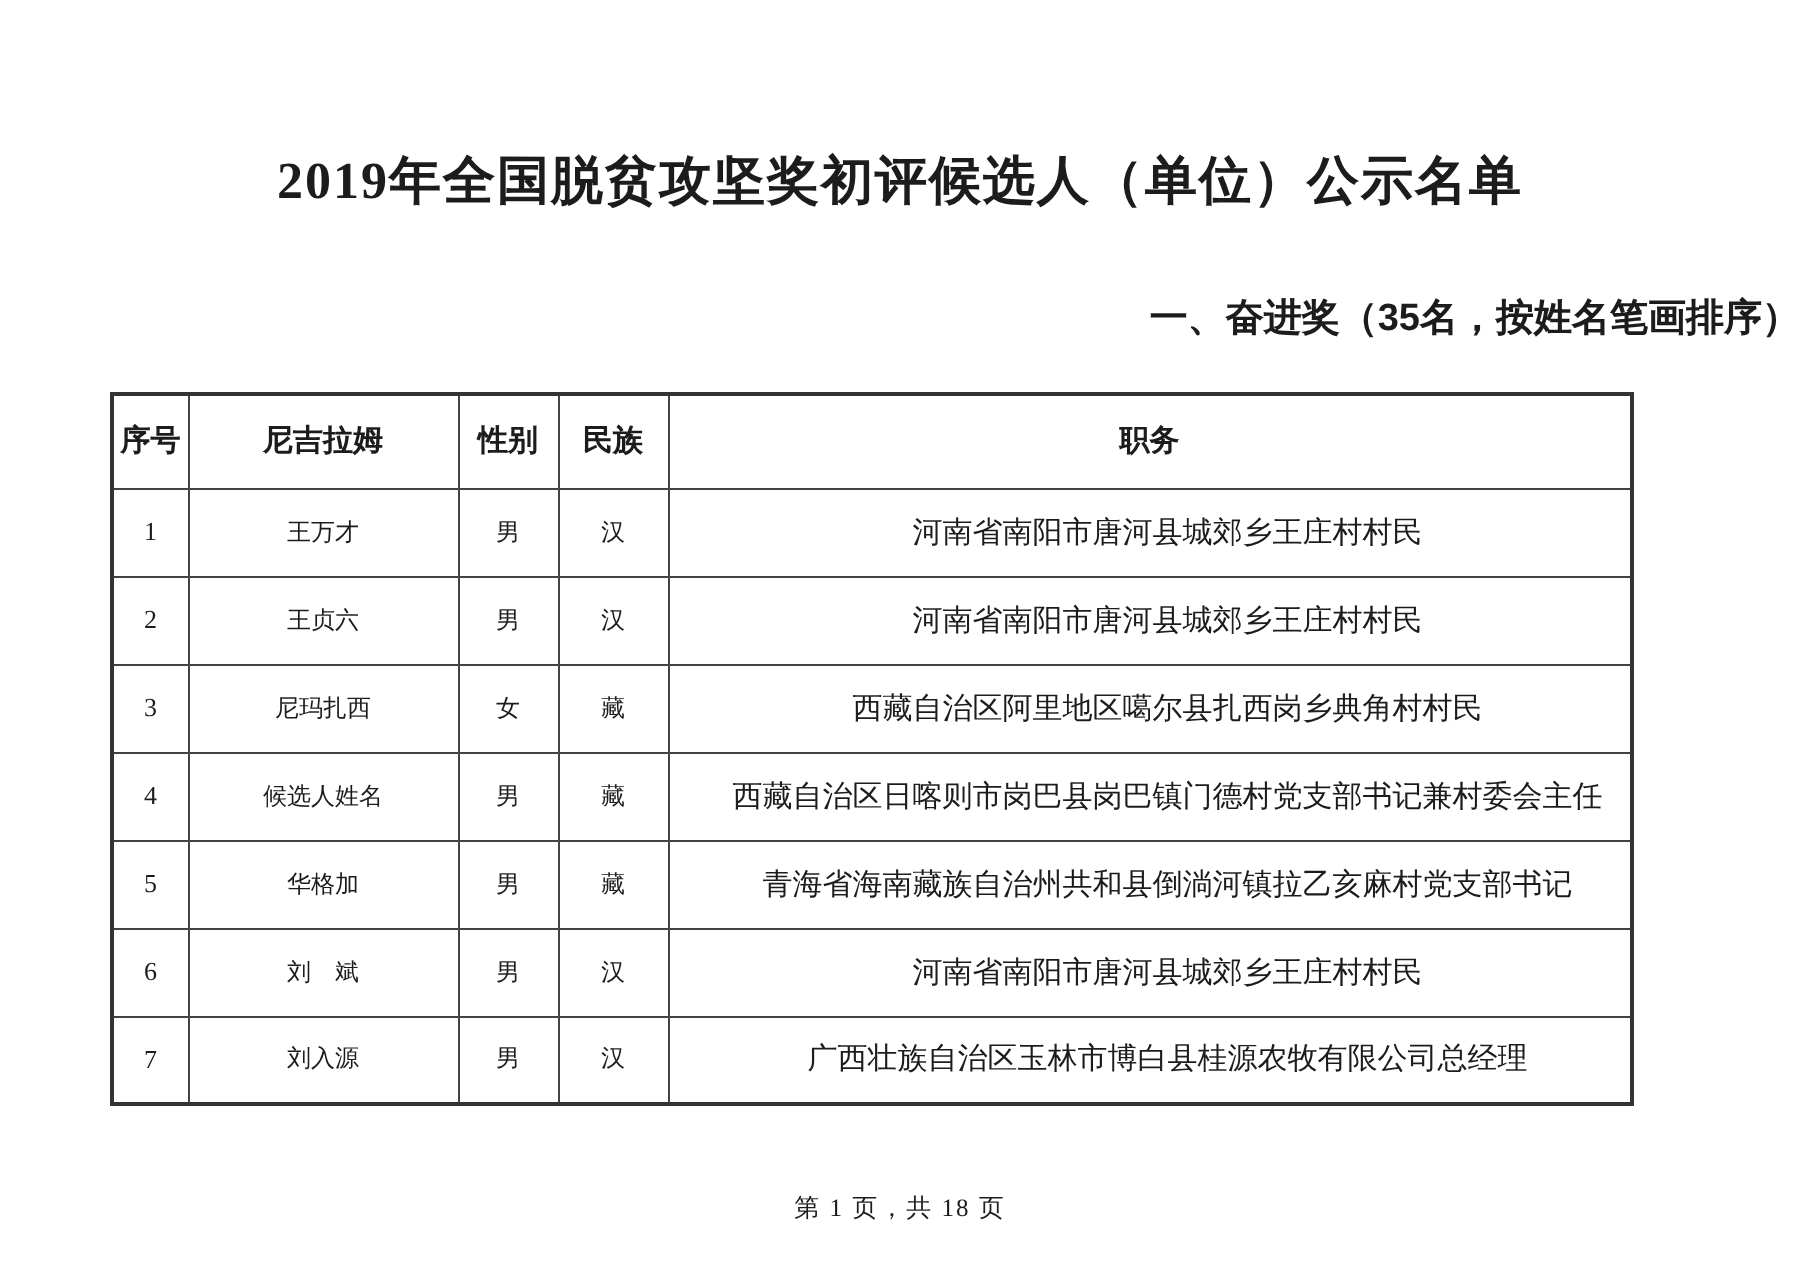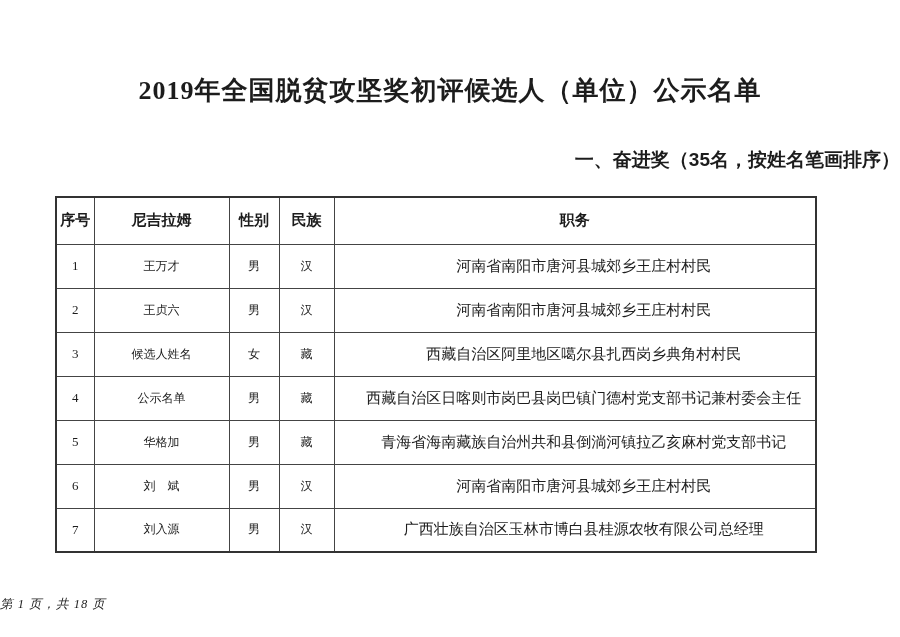--- a/index.html
+++ b/index.html
@@ -66,24 +66,23 @@
   td.c-no { font-size: 13px; }
   td.c-name, td.c-gender, td.c-ethnicity { font-size: 12px; }
   td.c-position {
     text-align: left;
     padding-left: 18px;
     font-size: 15px;
   }
   .page-footer {
     position: absolute;
     top: 596px; left: 0; right: 0;
-    text-align: left;
+    text-align: center;
     font-size: 12.5px;
     letter-spacing: 1px;
-    font-style: italic;
   }
 </style>
 </head>
 <body>
 
 <div class="page">
 
   <div class="doc-title">2019年全国脱贫攻坚奖初评候选人（单位）公示名单</div>
 
   <div class="section-heading">一、奋进奖（35名，按姓名笔画排序）</div>
@@ -115,28 +114,28 @@
   </tr>
         <tr>
     <td class="c-no">2</td>
     <td class="c-name">王贞六</td>
     <td class="c-gender">男</td>
     <td class="c-ethnicity">汉</td>
     <td class="c-position">河南省南阳市唐河县城郊乡王庄村村民</td>
   </tr>
         <tr>
     <td class="c-no">3</td>
-    <td class="c-name">候选人姓名</td>
+    <td class="c-name">尼玛扎西</td>
     <td class="c-gender">女</td>
     <td class="c-ethnicity">藏</td>
     <td class="c-position">西藏自治区阿里地区噶尔县扎西岗乡典角村村民</td>
   </tr>
         <tr>
     <td class="c-no">4</td>
-    <td class="c-name">公示名单</td>
+    <td class="c-name">候选人姓名</td>
     <td class="c-gender">男</td>
     <td class="c-ethnicity">藏</td>
     <td class="c-position">西藏自治区日喀则市岗巴县岗巴镇门德村党支部书记兼村委会主任</td>
   </tr>
         <tr>
     <td class="c-no">5</td>
     <td class="c-name">华格加</td>
     <td class="c-gender">男</td>
     <td class="c-ethnicity">藏</td>
     <td class="c-position">青海省海南藏族自治州共和县倒淌河镇拉乙亥麻村党支部书记</td>

